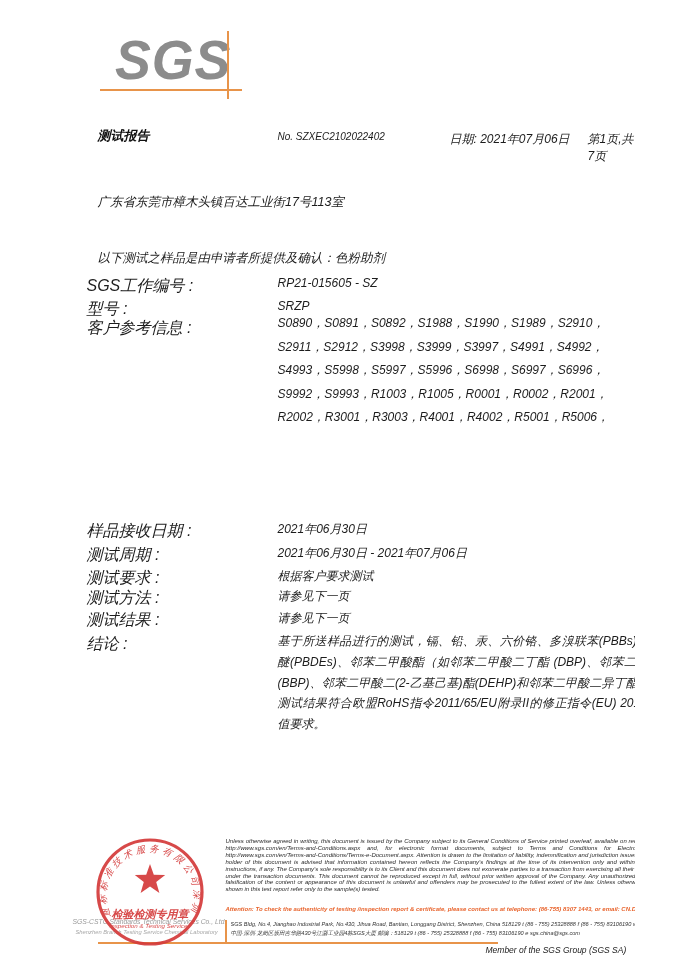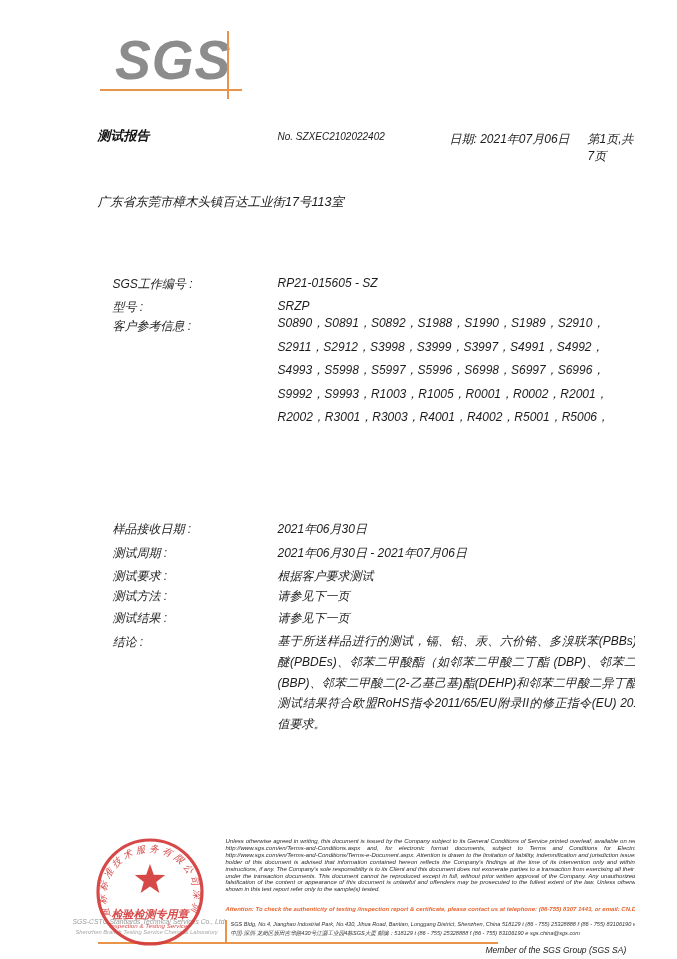--- a/index.html
+++ b/index.html
@@ -20,21 +20,21 @@
   .hdr-date  { position:absolute; left:407px; top:131px; font-size:12px; }
   .hdr-pages { position:absolute; left:545px; top:131px; font-size:12px; }
 
   .company  { position:absolute; left:55px; top:166px; font-size:12.5px; }
   .addr     { position:absolute; left:55px; top:194px; font-size:12.5px; }
 
   .redact   { position:absolute; left:612px; top:167px; width:47px; height:37px; background:#5a2020; }
 
   .intro    { position:absolute; left:55px; top:250px; font-size:12.5px; }
 
-  .lbl { position:absolute; left:70px; font-size:12px; }
+  .lbl { position:absolute; left:44px; font-size:16px; }
   .val { position:absolute; left:235px; font-size:12px; }
   .t-jobno  { top:276px; }
   .t-model  { top:299px; }
   .t-ref    { top:318px; }
   .ref-lines { position:absolute; left:235px; top:312px; font-size:12px; line-height:23.5px; width:430px; }
   .t-recv   { top:521px; }
   .t-period { top:545px; }
   .t-req    { top:568px; }
   .t-method { top:588px; }
   .t-result { top:610px; }
@@ -69,20 +69,21 @@
 
   <div class="hdr-title">测试报告</div>
   <div class="hdr-no">No. SZXEC2102022402</div>
   <div class="hdr-date">日期: 2021年07月06日</div>
   <div class="hdr-pages">第1页,共7页</div>
 
   <div class="addr">广东省东莞市樟木头镇百达工业街17号113室</div>
 
   <div class="redact"></div>
 
+  <div class="intro">以下测试之样品是由申请者所提供及确认：色粉助剂</div>
 
   <div class="lbl t-jobno">SGS工作编号 :</div>
   <div class="val t-jobno">RP21-015605 - SZ</div>
 
   <div class="lbl t-model">型号 :</div>
   <div class="val t-model">SRZP</div>
 
   <div class="lbl t-ref">客户参考信息 :</div>
   <div class="ref-lines">
     <div>S0890，S0891，S0892，S1988，S1990，S1989，S2910，</div>

